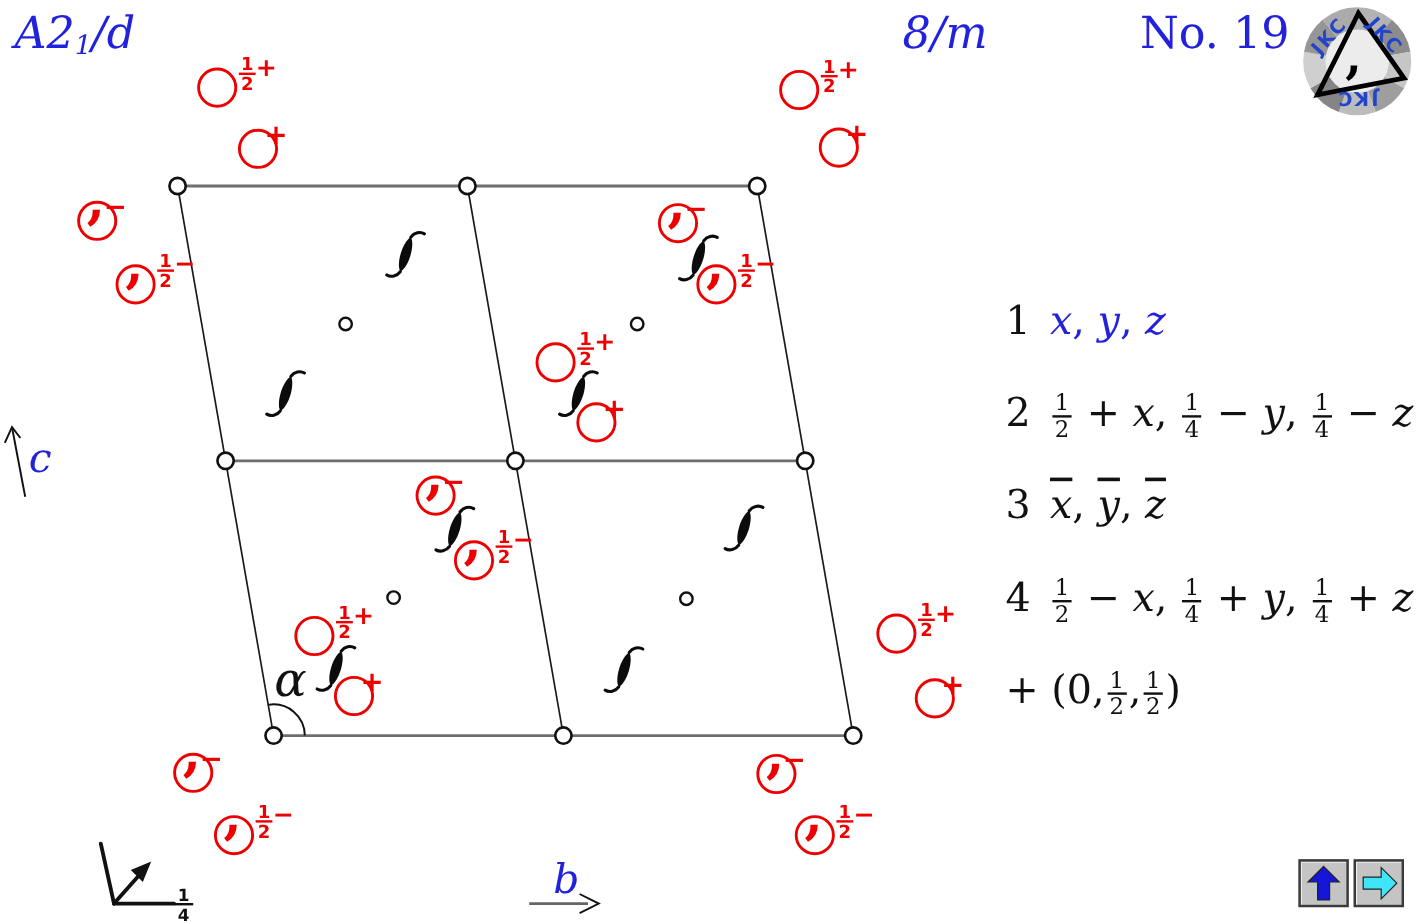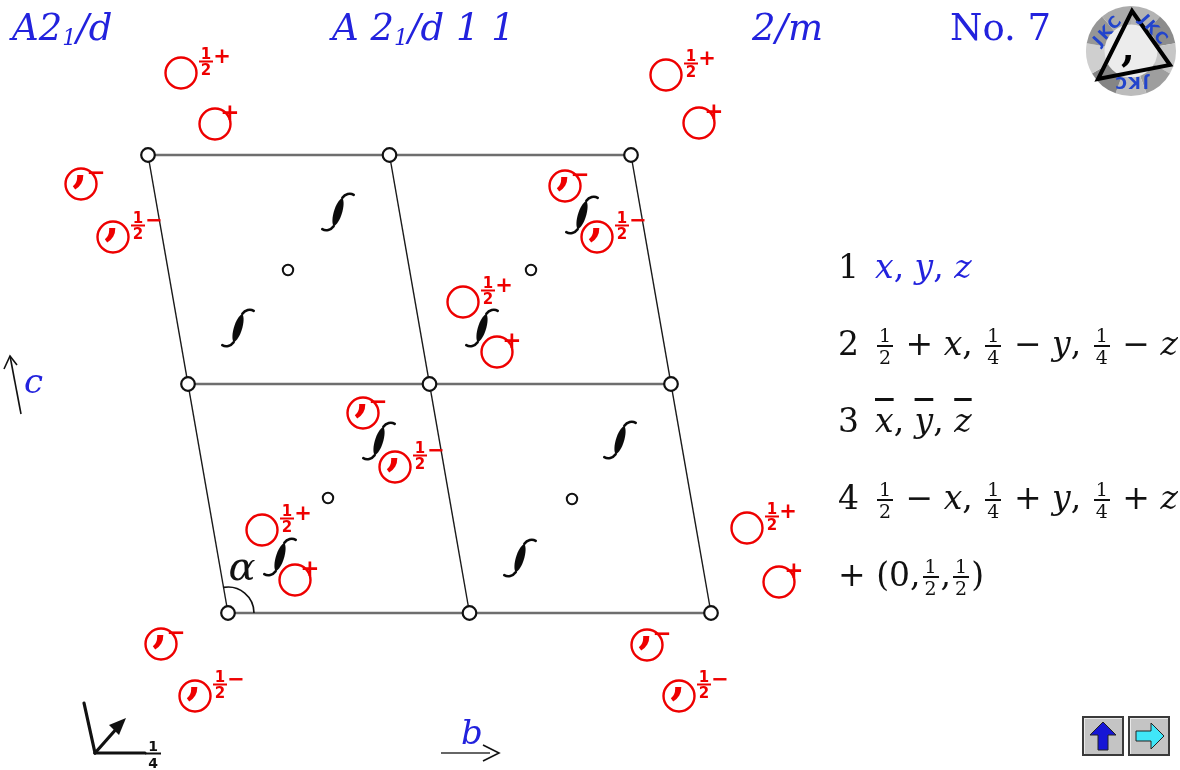--- a/index.html
+++ b/index.html
@@ -26,23 +26,22 @@
   .nav-btn{position:absolute;width:42px;height:40px;padding:0;background:#c4c4c4;
            border:2px solid #3a3a3a;box-shadow:inset 1px 1px 0 #eaeaea;cursor:pointer;}
   .nav-btn svg{display:block;margin:0 auto;}
 </style>
 </head>
 <body>
 
 <div id="app">
 
   <span class="hdr it" style="left:12px;">A2<sub>1</sub>/d</span>
-  <span class="hdr it" style="left:332px;">A 2<sub>1</sub>/d 1 1</span>
-  <span class="hdr it" style="left:752px;">2/m</span>
-  <span class="hdr" style="left:950px;">No. 7</span>
+  <span class="hdr it" style="left:752px;">8/m</span>
+  <span class="hdr" style="left:950px;">No. 19</span>
 
   <svg id="logo" width="95" height="95">
       <path d="M47,47 L47.0,2.0 A45,45 0 0 1 75.9,12.5 Z" fill="#b3b3b3"></path>
       <path d="M47,47 L75.9,12.5 A45,45 0 0 1 91.3,39.2 Z" fill="#8c8c8c"></path>
       <path d="M47,47 L91.3,39.2 A45,45 0 0 1 86.0,69.5 Z" fill="#c6c6c6"></path>
       <path d="M47,47 L86.0,69.5 A45,45 0 0 1 62.4,89.3 Z" fill="#9e9e9e"></path>
       <path d="M47,47 L62.4,89.3 A45,45 0 0 1 31.6,89.3 Z" fill="#bcbcbc"></path>
       <path d="M47,47 L31.6,89.3 A45,45 0 0 1 8.0,69.5 Z" fill="#858585"></path>
       <path d="M47,47 L8.0,69.5 A45,45 0 0 1 2.7,39.2 Z" fill="#cfcfcf"></path>
       <path d="M47,47 L2.7,39.2 A45,45 0 0 1 18.1,12.5 Z" fill="#969696"></path>

